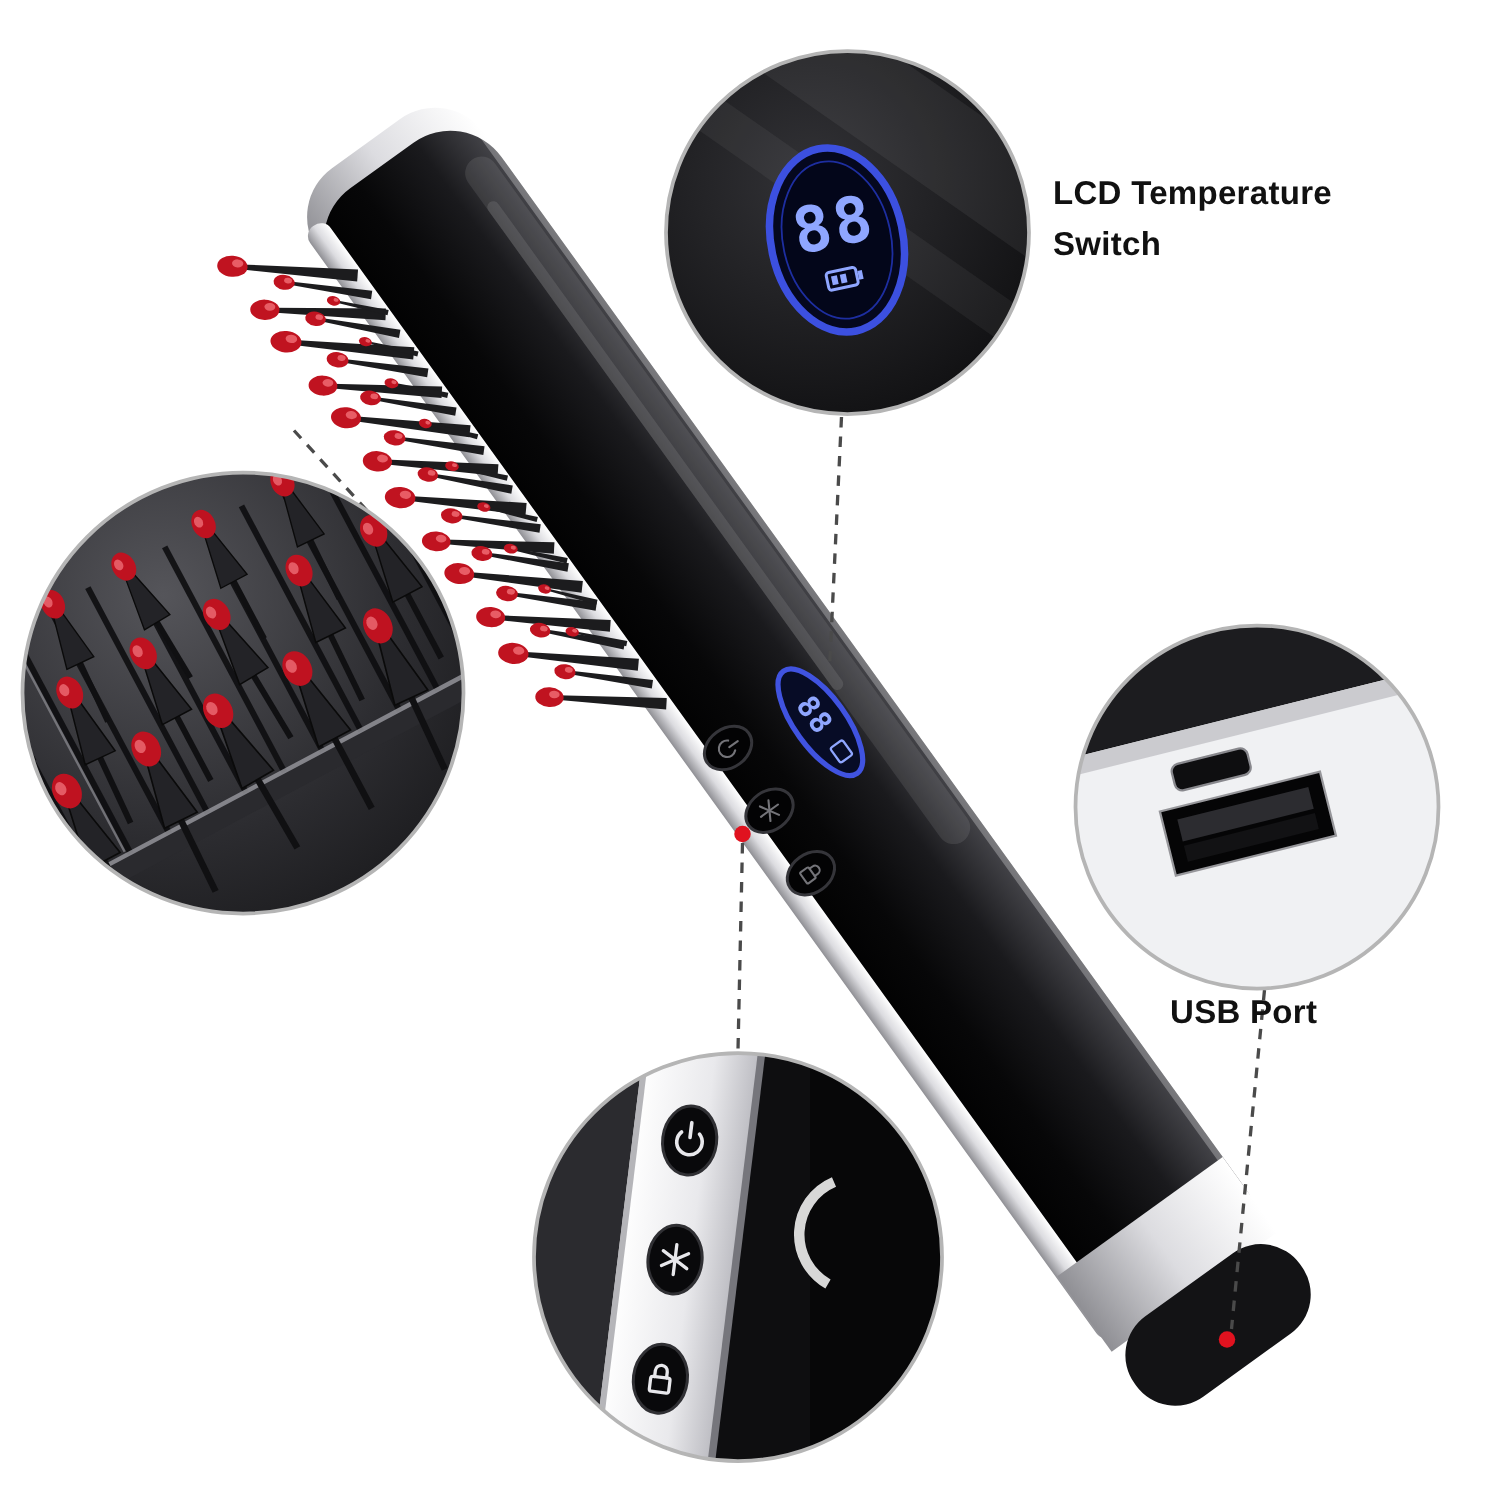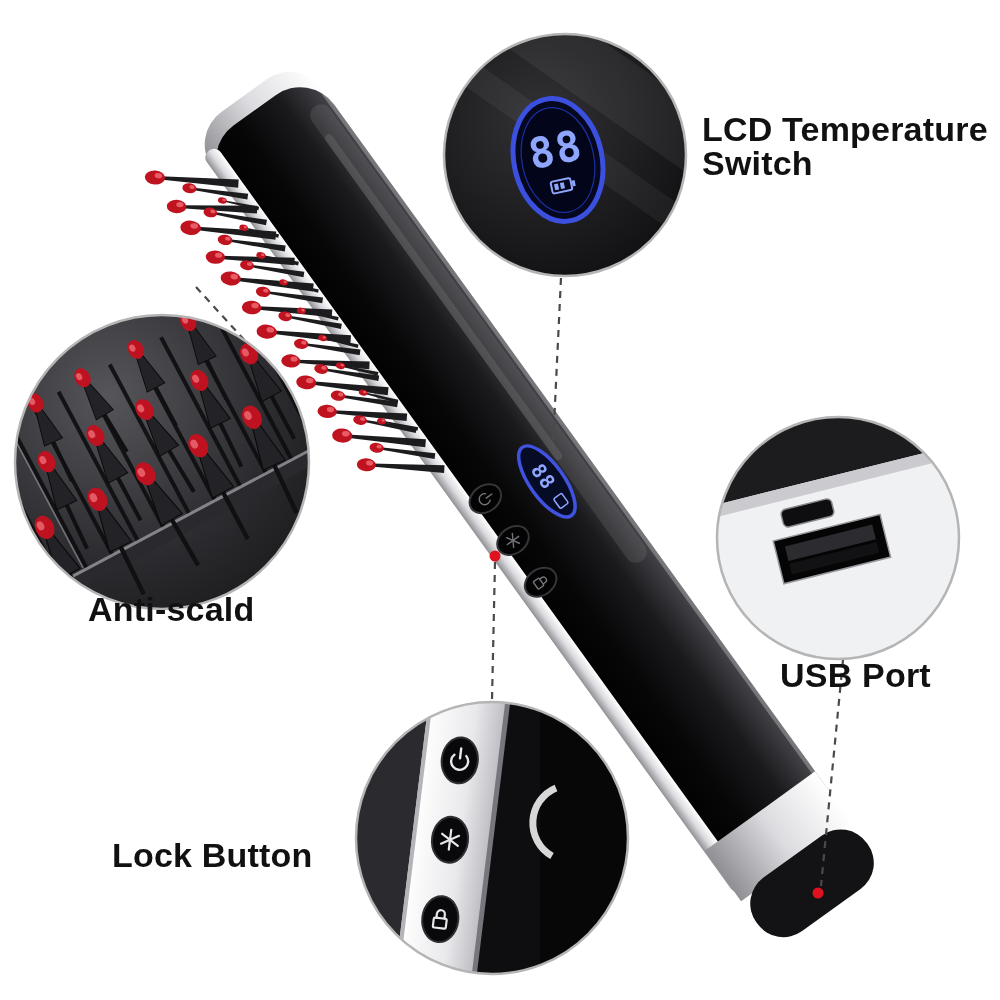--- a/index.html
+++ b/index.html
@@ -2,21 +2,21 @@
 <html><head>
 <meta charset="utf-8">
 <style>
   html,body { margin:0; padding:0; background:#fff; }
   .stage {
     position:relative; width:1000px; height:1000px; background:#ffffff;
     overflow:hidden; font-family:"Liberation Sans", sans-serif;
   }
   .stage svg { position:absolute; left:0; top:0; }
   .label {
-    position:absolute; color:#111111; font-weight:700; font-size:34px;
+    position:absolute; color:#111111; font-weight:700; font-size:22px;
     line-height:34px; letter-spacing:0.2px; white-space:nowrap;
   }
 </style>
 </head>
 <body>
 
 <div class="stage">
 
 <svg width="1000" height="1000" viewBox="0 0 1000 1000">
   <defs>
@@ -282,21 +282,19 @@
     </g>
   </g>
   <circle cx="492" cy="838" r="136" fill="none" stroke="#b5b5b5" stroke-width="2.5"></circle>
 </svg>
 
 <div class="label" style="left:702px; top:112px;">
   <div>LCD Temperature</div>
   <div>Switch</div>
 </div>
 
-<div class="label" style="left:88px; top:592px;">Anti-scald</div>
 
 <div class="label" style="left:780px; top:658px;">USB Port</div>
 
 <div class="label" style="left:112px; top:838px;">
-  <div>Lock Button</div>
 </div>
 
 </div>
 
 </body></html>

